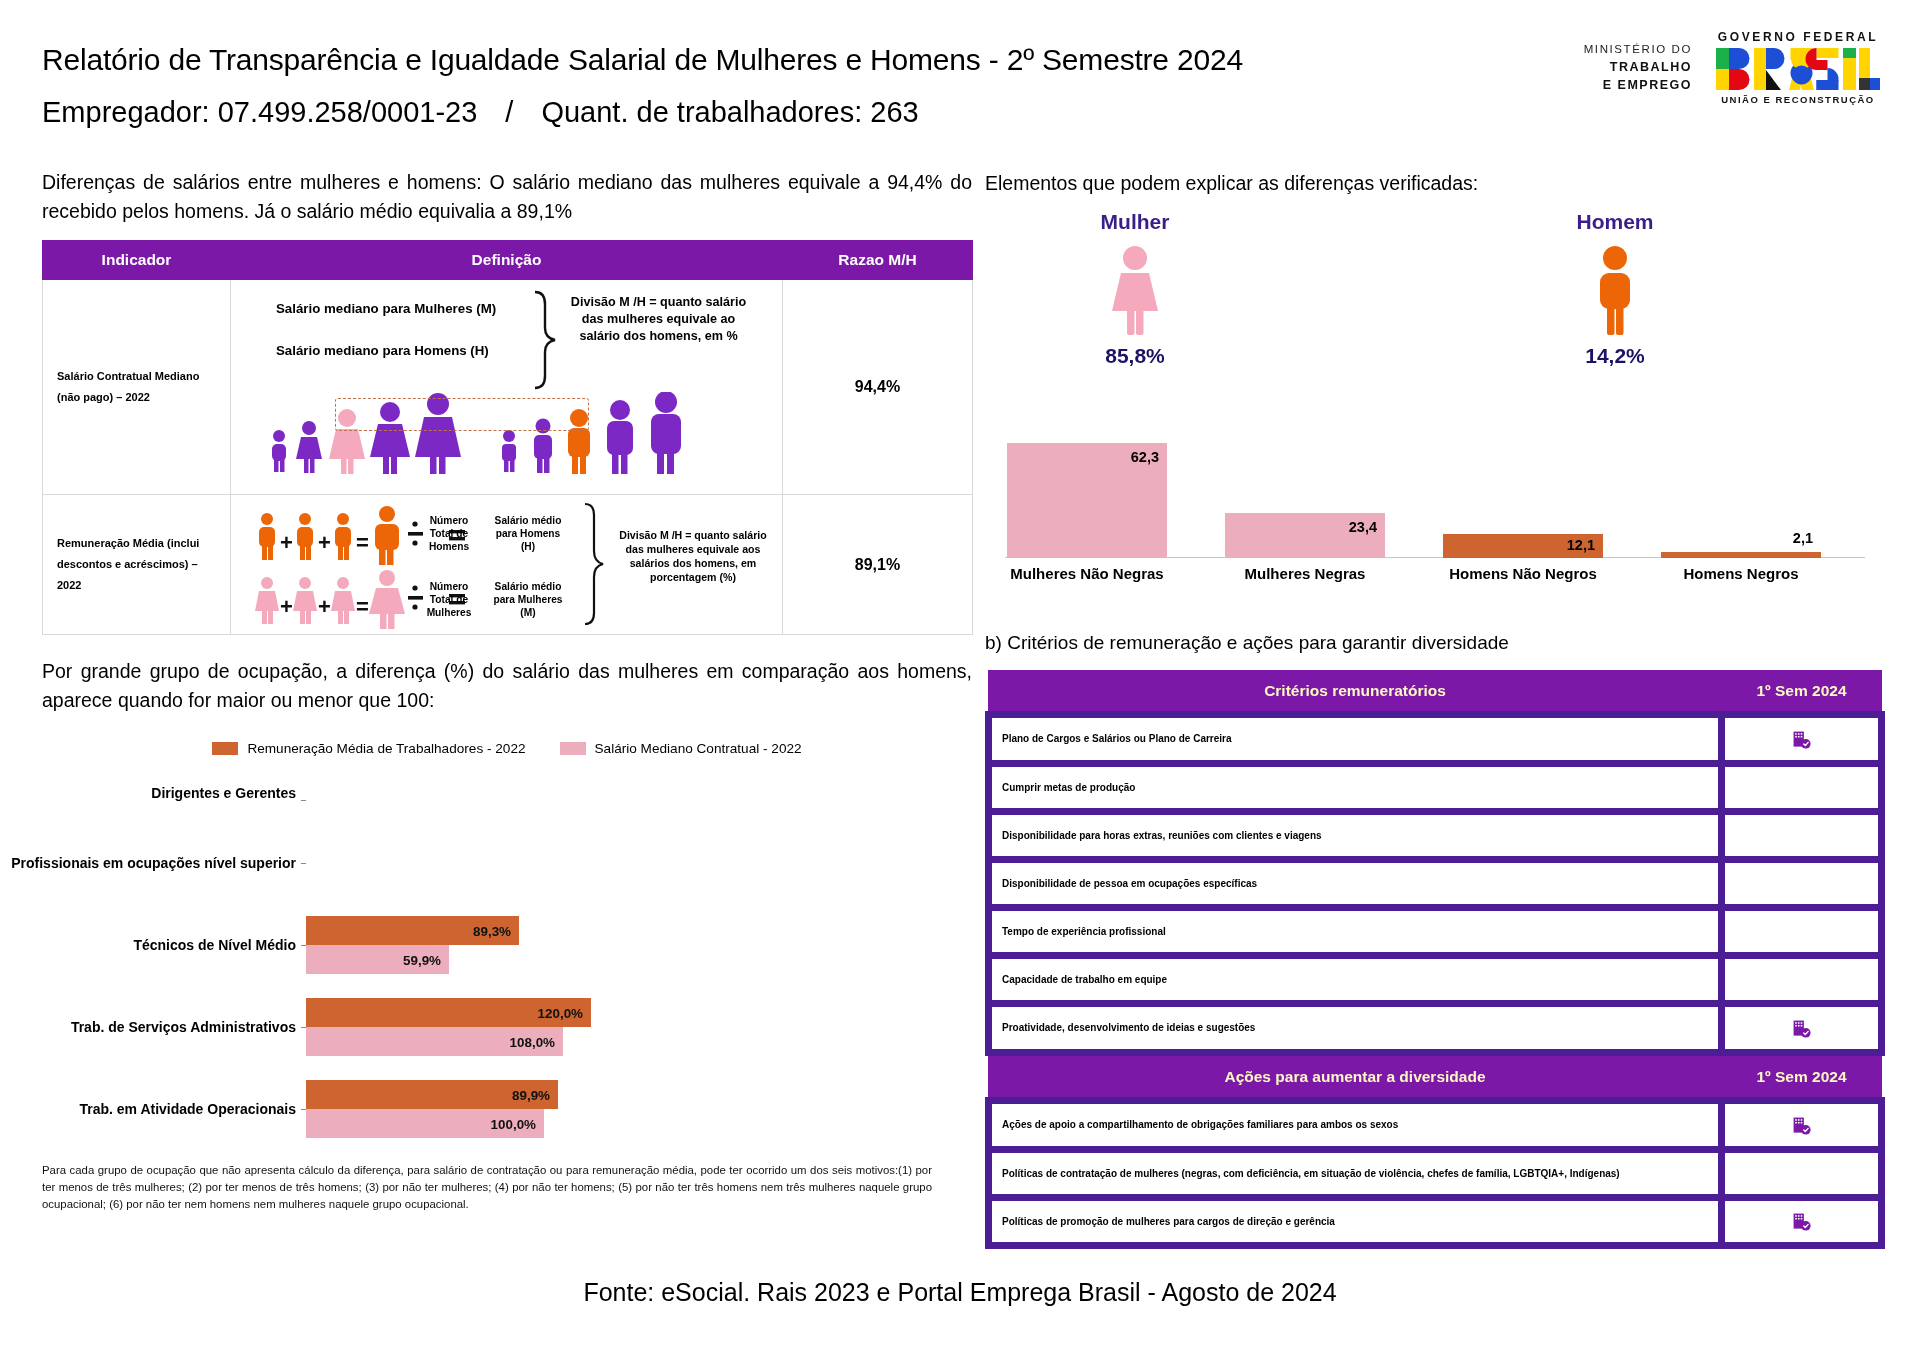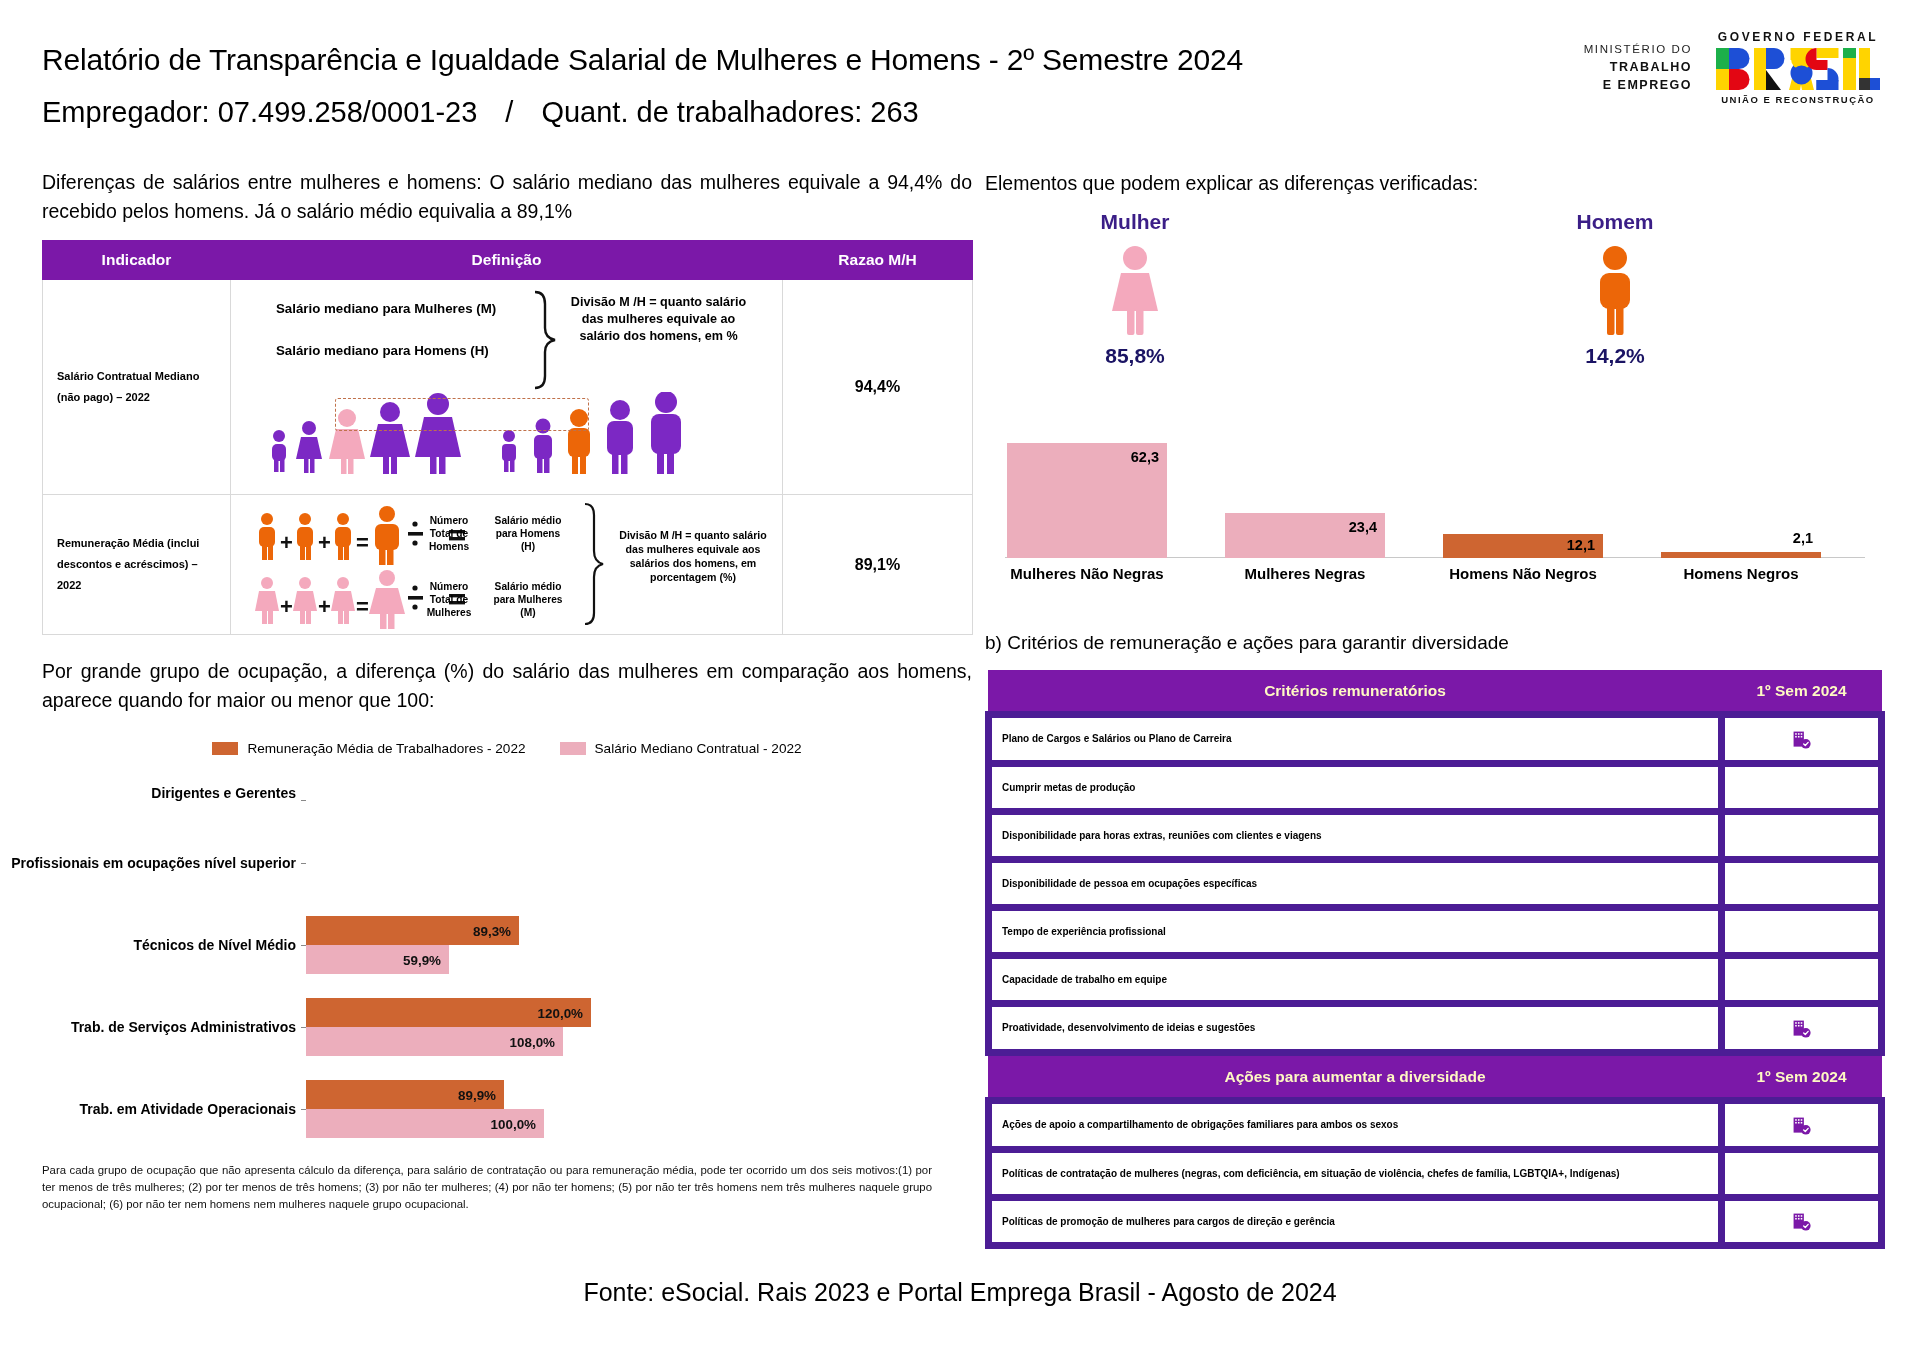--- a/index.html
+++ b/index.html
@@ -379,21 +379,21 @@
           <div class="hb-bar" style="width:257px;background:#ECAEBC">
             <span class="hb-val">108,0%</span>
           </div>
         </div>
       </div>
 
       <div class="hb-group">
         <div class="hb-label" style="right:626px;">Trab. em Atividade Operacionais</div>
         <div class="hb-tick"></div>
         <div class="hb-bars">
-          <div class="hb-bar" style="width:198px;background:#CE6531">
+          <div class="hb-bar" style="width:252px;background:#CE6531">
             <span class="hb-val">89,9%</span>
           </div>
           <div class="hb-bar" style="width:238px;background:#ECAEBC">
             <span class="hb-val">100,0%</span>
           </div>
         </div>
       </div>
     </div>
 
     <div class="footnote">Para cada grupo de ocupação que não apresenta cálculo da diferença, para salário de contratação ou para remuneração média, pode ter ocorrido um dos seis motivos:(1) por ter menos de três mulheres; (2) por ter menos de três homens; (3) por não ter mulheres; (4) por não ter homens; (5) por não ter três homens nem três mulheres naquele grupo ocupacional; (6) por não ter nem homens nem mulheres naquele grupo ocupacional.</div>

